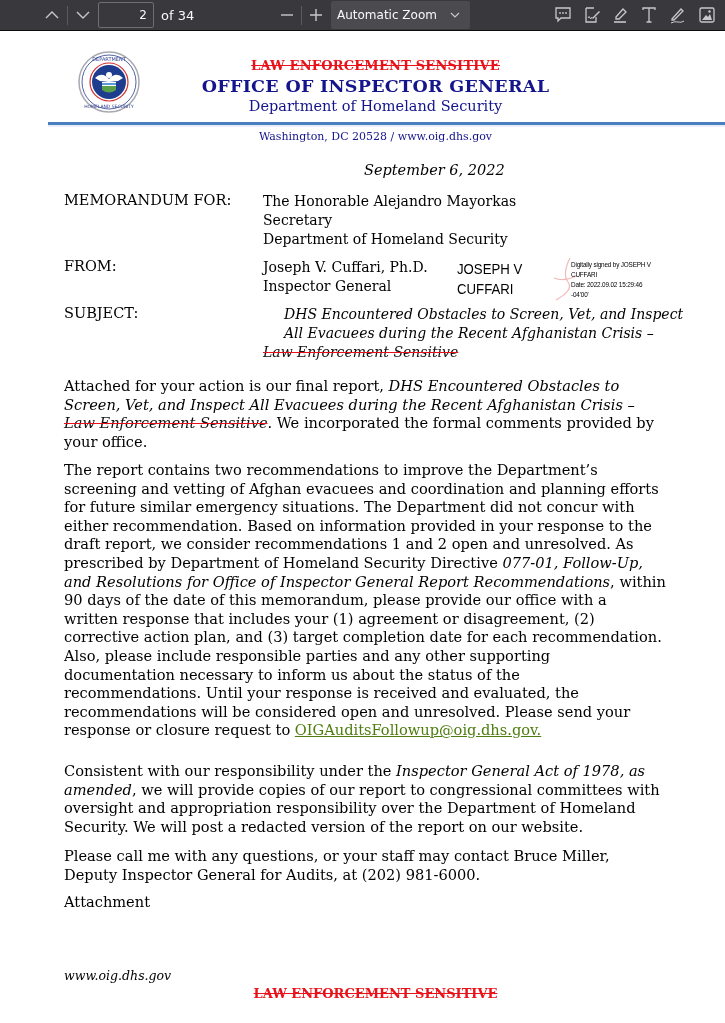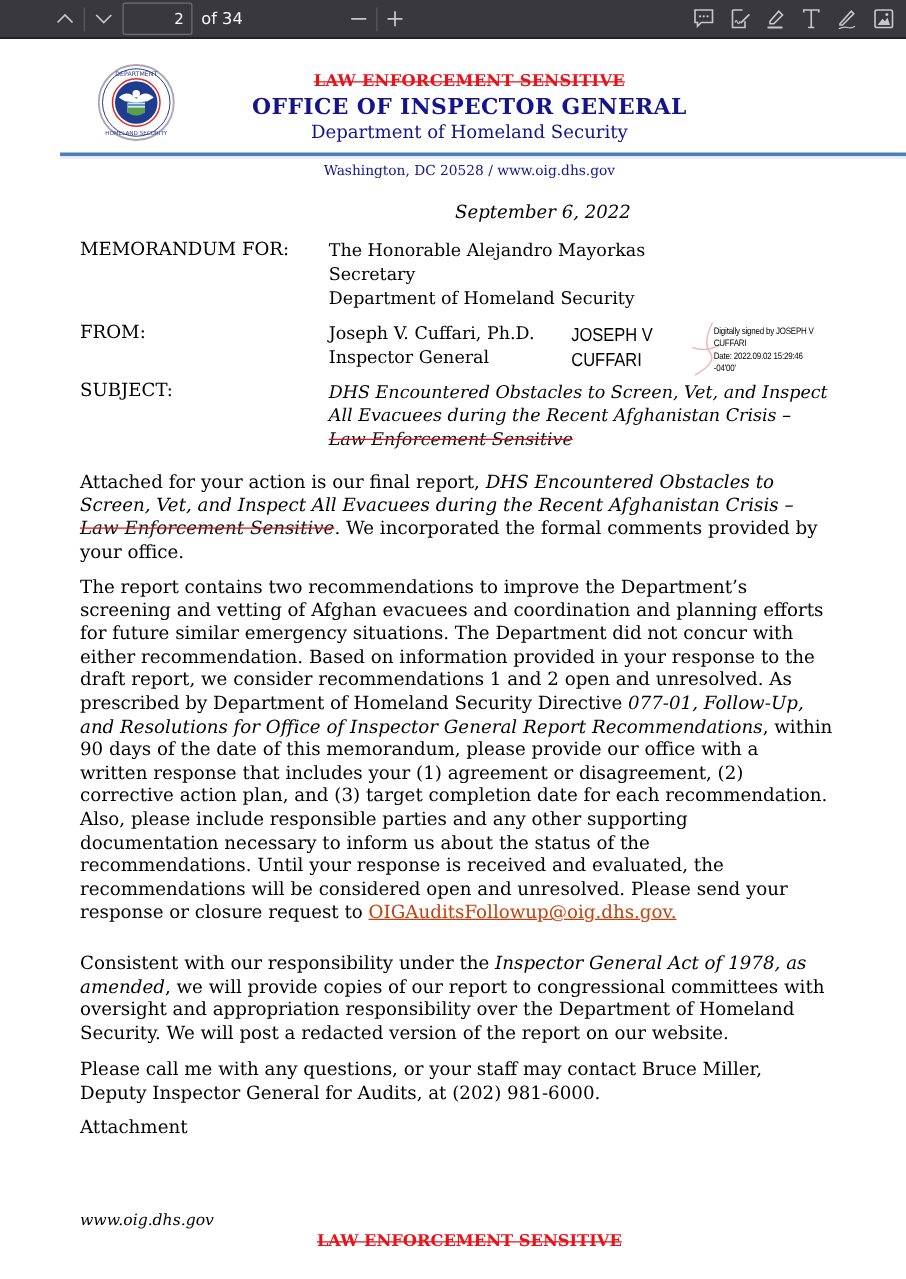--- a/index.html
+++ b/index.html
@@ -42,26 +42,26 @@
 
   .date { position: absolute; left: 364px; top: 162px; font-size: 14.5px; font-style: italic; }
 
   .lbl { position: absolute; left: 64px; font-size: 14.5px; }
   .val { position: absolute; left: 263px; font-size: 14px; line-height: 19px; }
 
   .sig-name { position: absolute; left: 457px; font-family: "Liberation Sans Narrow", "Liberation Sans", sans-serif; font-size: 15px; transform: scaleX(0.88); transform-origin: left; }
   .sig-meta { position: absolute; left: 571px; top: 260px; font-family: "Liberation Sans", sans-serif; font-size: 7.5px; line-height: 10px; letter-spacing: -0.2px; transform: scaleX(0.85); transform-origin: left; }
   .sig-mark { position: absolute; left: 548px; top: 256px; width: 30px; height: 46px; }
 
-  .subject { font-style: italic; }
+  .subject { font-style: italic; margin-left: 21px; }
   .les-inline { color: #111; text-decoration: line-through; text-decoration-color: #e8131a; font-style: italic; }
 
   .para { position: absolute; left: 64px; width: 630px; font-size: 14.6px; line-height: 18.6px; white-space: pre-line; }
   .para span.i { font-style: italic; }
-  .link { color: #c2410c; text-decoration: underline; }
+  .link { color: #4d7c0f; text-decoration: underline; }
 
   .footer-url { position: absolute; left: 64px; top: 968px; font-style: italic; font-size: 12.5px; }
   .footer-les { position: absolute; left: 0; width: 751px; top: 986px; text-align: center; font-weight: bold; font-size: 13px; color: #e8131a; text-decoration: line-through; }
 </style>
 </head>
 <body>
 
 <div class="toolbar">
   <div class="tb-btn" style="left:40px">
     <svg width="14" height="10" viewBox="0 0 14 10">
@@ -80,20 +80,28 @@
   <div class="tb-btn" style="left:275px">
     <svg width="14" height="14" viewBox="0 0 14 14">
         <path d="M1 7 H13" stroke="#c8c8cc" stroke-width="1.4"></path>
       </svg>
   </div>
   <div class="tb-div" style="left:301px"></div>
   <div class="tb-btn" style="left:304px">
     <svg width="14" height="14" viewBox="0 0 14 14">
         <path d="M1 7 H13 M7 1 V13" stroke="#c8c8cc" stroke-width="1.4"></path>
       </svg>
+  </div>
+  <div class="zoom-select">
+    <span>Automatic Zoom</span>
+    <span class="chev">
+      <svg width="10" height="28" viewBox="0 0 10 28">
+          <path d="M1 12 L5 16 L9 12" fill="none" stroke="#c8c8cc" stroke-width="1.2"></path>
+        </svg>
+    </span>
   </div>
 
   <div class="tb-btn" style="left:551px">
     <svg width="18" height="18" viewBox="0 0 18 18">
         <path d="M2 2 H16 V12 H7 L4 15 V12 H2 Z" fill="none" stroke="#c8c8cc" stroke-width="1.3"></path>
         <circle cx="6" cy="7" r="0.9" fill="#c8c8cc"></circle>
         <circle cx="9" cy="7" r="0.9" fill="#c8c8cc"></circle>
         <circle cx="12" cy="7" r="0.9" fill="#c8c8cc"></circle>
       </svg>
   </div>

